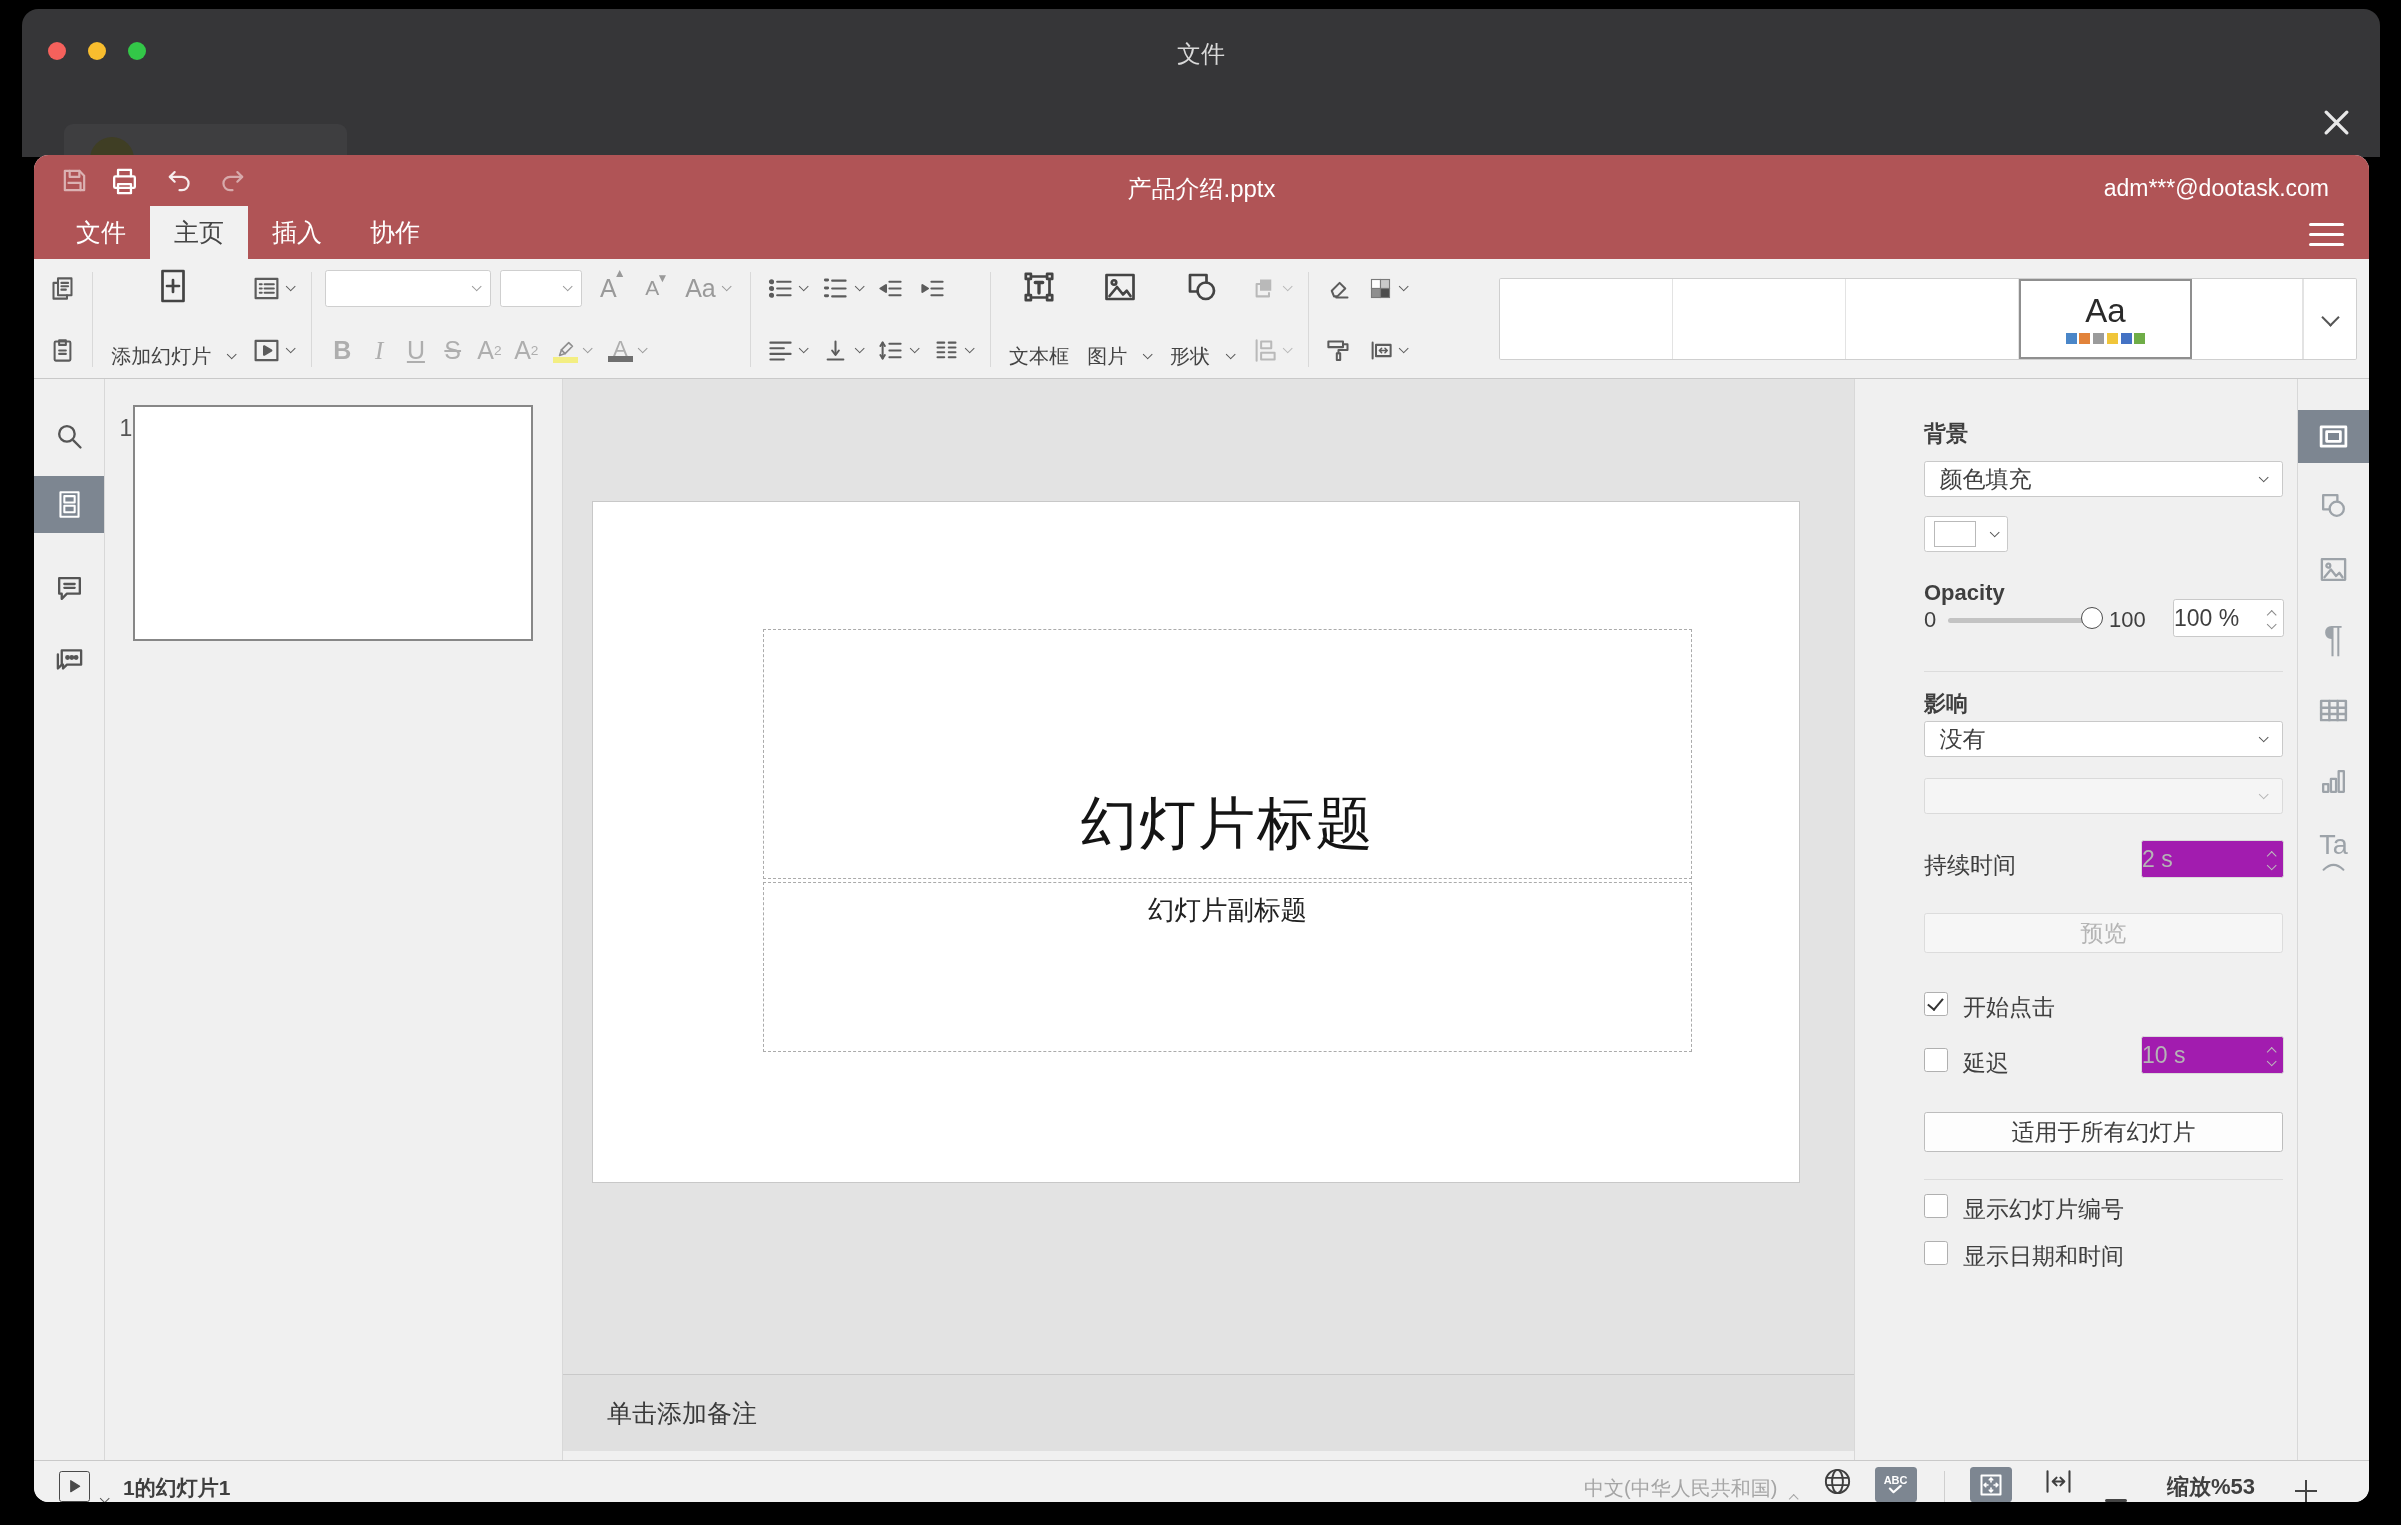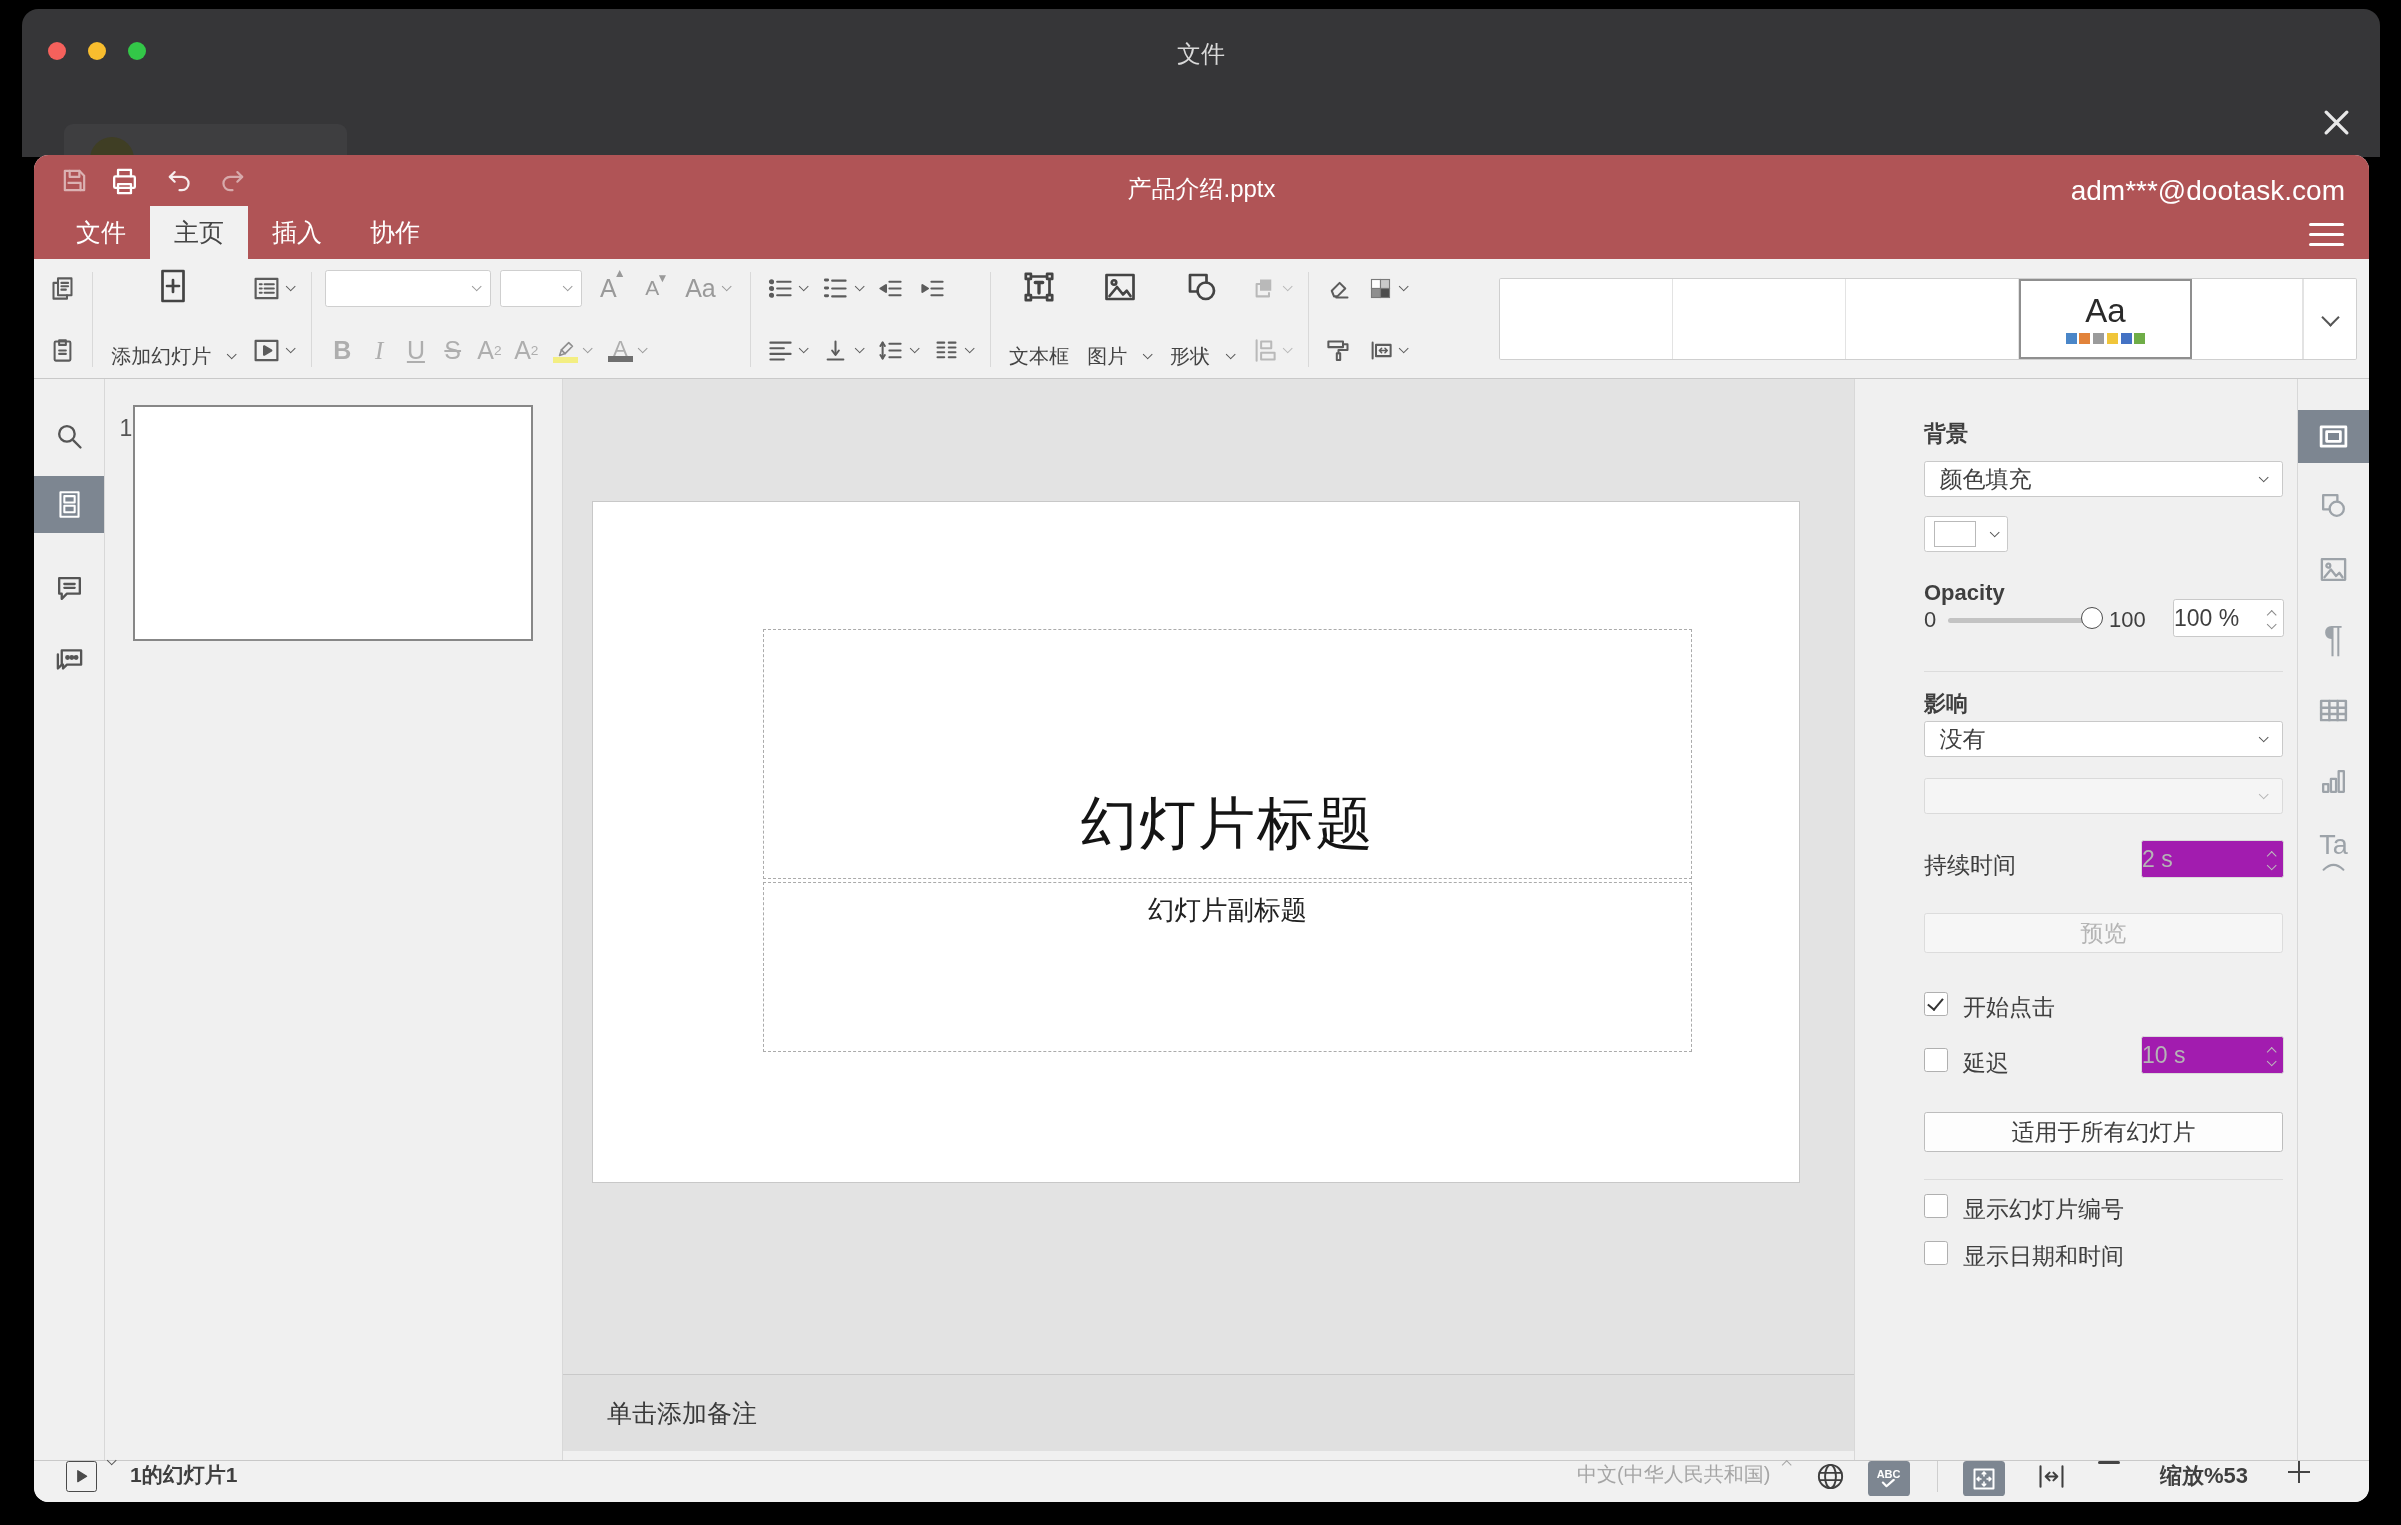--- a/index.html
+++ b/index.html
@@ -16,21 +16,21 @@
   .dot{position:absolute;top:33px;width:18px;height:18px;border-radius:50%}
   .win-title{position:absolute;top:29px;left:0;width:100%;text-align:center;font-size:24px;color:#d9d9d9}
   .ghost-rect{position:absolute;left:42px;top:115px;width:283px;height:40px;background:#3e3e40;border-radius:9px}
   .ghost-ava{position:absolute;left:68px;top:128px;width:44px;height:44px;border-radius:50%;background:#3f3e24}
   .close-x{position:absolute;left:2296px;top:95px;width:36px;height:36px;color:#e8e8e8;display:flex;align-items:center;justify-content:center}
   
   .editor{left:34px;top:155px;width:2335px;height:1347px;background:#f1f1f1;border-radius:14.6px;overflow:hidden}
   .red-head{position:relative;height:104px;background:#b05456}
   .rh-ic{position:absolute;top:11px;color:#fff}
   .doc-title{position:absolute;top:18px;left:0;width:100%;text-align:center;font-size:24px;color:#fff}
-  .account{position:absolute;top:20px;right:24px;font-size:28px;color:#fff}
+  .account{position:absolute;top:20px;right:40px;font-size:23px;color:#fff}
   .tabs{position:absolute;left:0;bottom:0;height:53px;display:flex;padding-left:18px}
   .tab{padding:0 24px;line-height:53px;font-size:25px;color:#fff}
   .tab.active{background:#f1f1f1;color:#444}
   .burger{position:absolute;right:25.5px;bottom:12.8px;width:35px;display:flex;flex-direction:column;gap:6.4px}
   .burger div{height:3.6px;background:#fff;border-radius:1.8px}
   
   .toolbar{position:relative;height:120px;box-sizing:border-box;border-bottom:0.9px solid #c9c9c9;
            background:#f1f1f1;display:flex;align-items:stretch;padding:9px 9px 7.3px 11px}
   .grp{display:flex;flex-direction:column;justify-content:space-between}
   .grp.row{flex-direction:row;align-items:stretch;gap:7.3px}
@@ -85,21 +85,21 @@
   .cb{position:absolute;left:69px;width:24px;height:24px;background:#fff;border:0.9px solid #b0b0b0;border-radius:2.7px;box-sizing:border-box}
   .cb.on::after{content:"";position:absolute;left:6.4px;top:1.8px;width:7.3px;height:12.8px;border-right:2.7px solid #333;
                 border-bottom:2.7px solid #333;transform:rotate(40deg)}
   .cb-lab{position:absolute;left:108px;font-size:23px;color:#3f3f3f}
   .hr{position:absolute;left:69px;width:359px;height:0.9px;background:#dcdcdc}
   .rstrip{width:72px;background:#f0f0f0;border-left:0.9px solid #d8d8d8;position:relative;box-sizing:border-box;color:#9da3a9}
   .rstrip .it{position:absolute;left:0;width:71px;height:53px;display:flex;align-items:center;justify-content:center}
   .rstrip .it.on{background:#7d8691;color:#fff}
   
   .status{height:42px;box-sizing:border-box;border-top:0.9px solid #c9c9c9;background:#f1f1f1;display:flex;
-          align-items:flex-start;padding:0 32px;font-size:20px}
+          align-items:flex-end;padding:0 25px;font-size:20px}
   .playbox{width:29px;height:29px;border:1.8px solid #4a4a4a;border-radius:2.7px;display:flex;align-items:center;
            justify-content:center;color:#4a4a4a}
   .sinfo{font-weight:bold;color:#3f3f3f;font-size:21px;margin-left:14.6px}
   .badge{width:42px;height:35px;background:#7d8691;border-radius:3.6px;display:flex;align-items:center;justify-content:center;color:#fff}
   .vsep{width:0.9px;height:31px;background:#cfcfcf}
   .minus{width:22px;height:2.7px;background:#444;border-radius:1.8px}
   .plus{position:relative;width:22px;height:22px}
   .plus::before{content:"";position:absolute;top:9.6px;left:0;width:22px;height:2.7px;background:#444}
   .plus::after{content:"";position:absolute;left:9.6px;top:0;width:2.7px;height:22px;background:#444}
   .zoomlab{font-weight:bold;color:#3f3f3f;font-size:22px}

